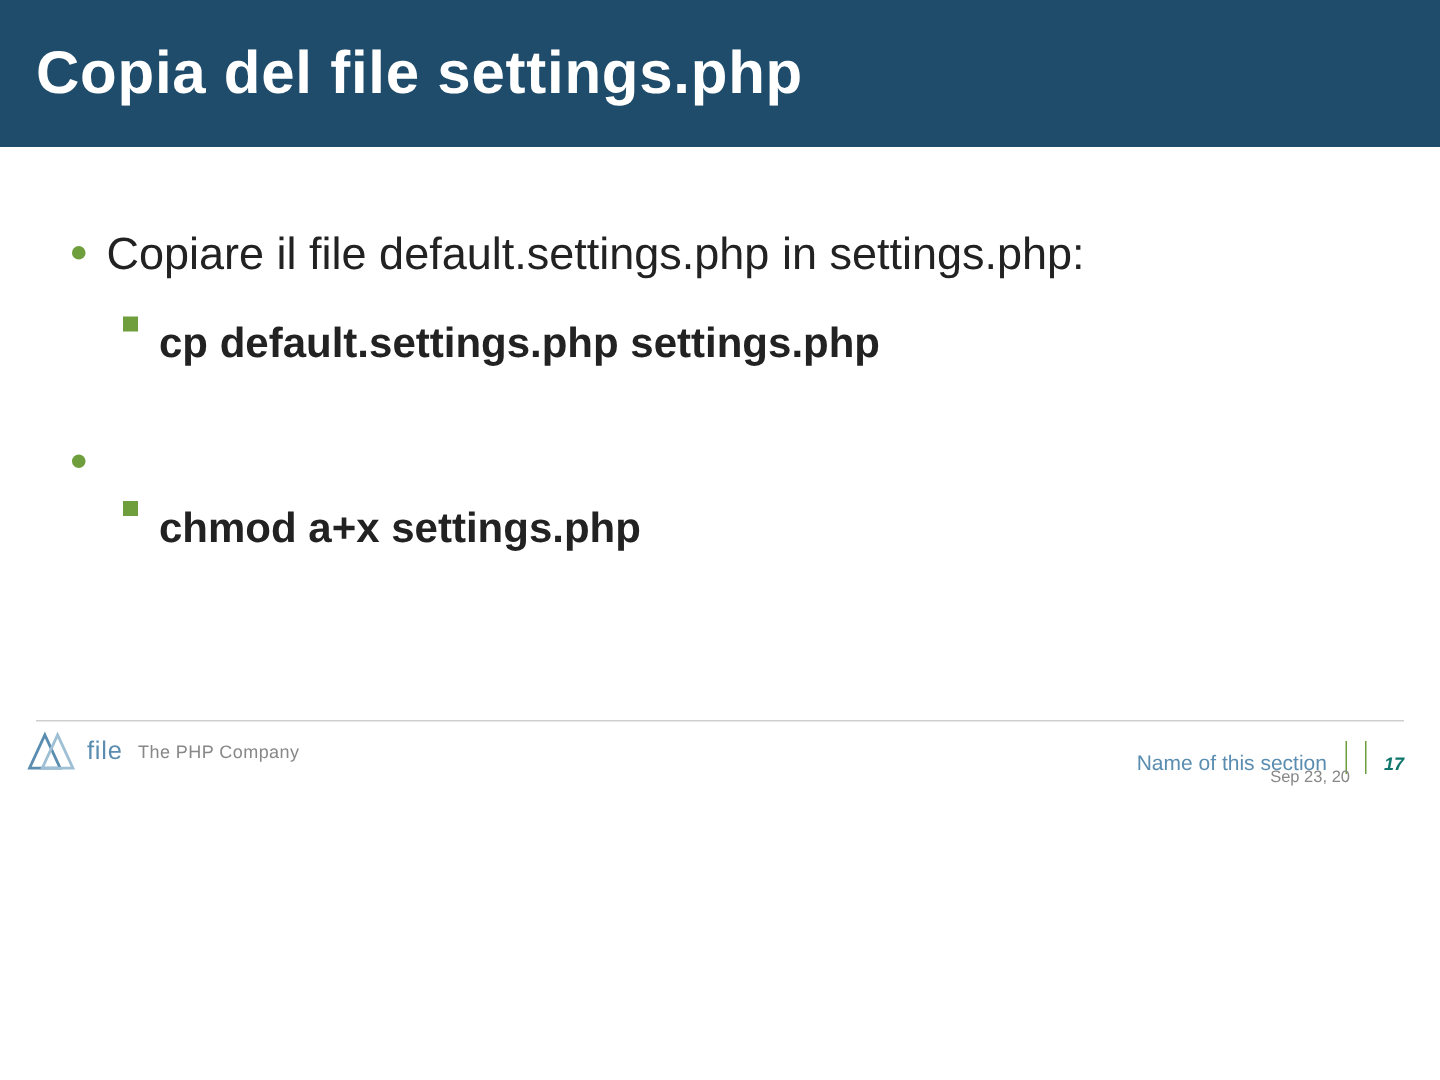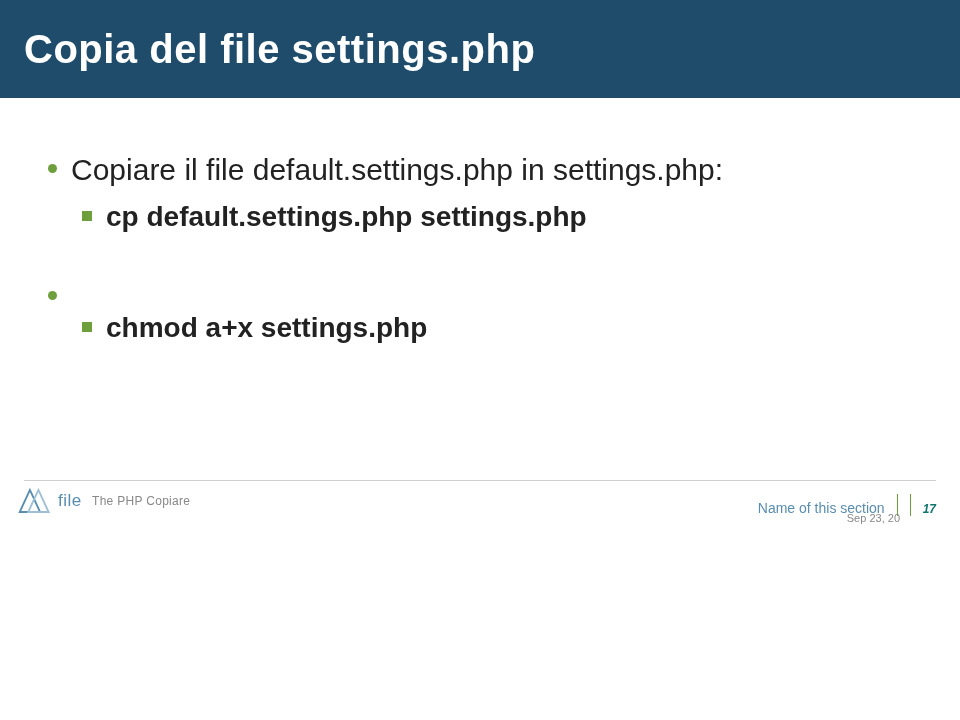--- a/index.html
+++ b/index.html
@@ -6,21 +6,21 @@
   html, body { width: 960px; height: 720px; font-family: Arial, Helvetica, sans-serif; background: #fff; overflow: hidden; }
   .slide { position: relative; width: 960px; height: 528px; }
   .title-bar { position: absolute; top: 0; left: 0; right: 0; height: 98px; background: #1e4c6a; display: flex; align-items: center; padding-left: 24px; }
   .title-bar h1 { color: #fff; font-size: 40px; font-weight: 700; letter-spacing: 0.5px; }
   .content { position: absolute; top: 150px; left: 48px; right: 60px; }
   .bullet-l1 { display: flex; align-items: flex-start; margin-bottom: 10px; }
   .bullet-l1 .dot { width: 9px; height: 9px; border-radius: 50%; background: #6f9e3d; margin-top: 14px; margin-right: 14px; flex-shrink: 0; }
   .bullet-l1 .text { font-size: 30px; color: #222; line-height: 1.3; }
   .bullet-l2 { display: flex; align-items: flex-start; margin-left: 34px; margin-bottom: 8px; }
   .bullet-l2 .sq { width: 10px; height: 10px; background: #6f9e3d; margin-top: 12px; margin-right: 14px; flex-shrink: 0; }
-  .bullet-l2 .text { font-size: 28px; color: #222; font-weight: 700; line-height: 1.3; }
+  .bullet-l2 .text { font-size: 28px; color: #222; font-weight: 700; line-height: 1.3; margin-top: 12px; }
   .spacer { height: 34px; }
   .footer { position: absolute; left: 0; right: 0; bottom: 0; height: 60px; }
   .footer .rule { position: absolute; left: 24px; right: 24px; top: 12px; height: 1px; background: #cfcfcf; }
   .logo { position: absolute; left: 18px; bottom: 12px; display: flex; align-items: center; gap: 6px; }
   .logo .mark { width: 34px; height: 30px; position: relative; }
   .logo .mark svg { width: 34px; height: 30px; display: block; }
   .logo .word { font-size: 17px; color: #5a8db0; font-weight: 400; letter-spacing: 0.5px; }
   .tagline { position: absolute; left: 92px; bottom: 20px; font-size: 12px; color: #888; letter-spacing: 0.3px; }
   .footer-right { position: absolute; right: 24px; bottom: 12px; display: flex; align-items: flex-end; gap: 12px; }
   .footer-right .sec { font-size: 14px; color: #5a8db0; }
@@ -64,21 +64,21 @@
     <div class="logo">
       <span class="mark">
         <svg viewBox="0 0 40 34">
           <path d="M2 30 L14 4 L26 30 Z" fill="none" stroke="#5a8db0" stroke-width="2.2"></path>
           <path d="M12 30 L24 4 L36 30 Z" fill="none" stroke="#9ebfd4" stroke-width="2.2"></path>
         </svg>
       </span>
       <span class="word">file</span>
     </div>
 
-    <div class="tagline">The PHP Copiare</div>
+    <div class="tagline">The PHP Company</div>
 
     <div class="footer-right">
       <span class="sec">Name of this section</span>
       <span class="divider"></span>
       <span class="divider"></span>
       <span class="pageno">17</span>
     </div>
     <div class="cut-date">Sep 23, 20</div>
   </div>
 

